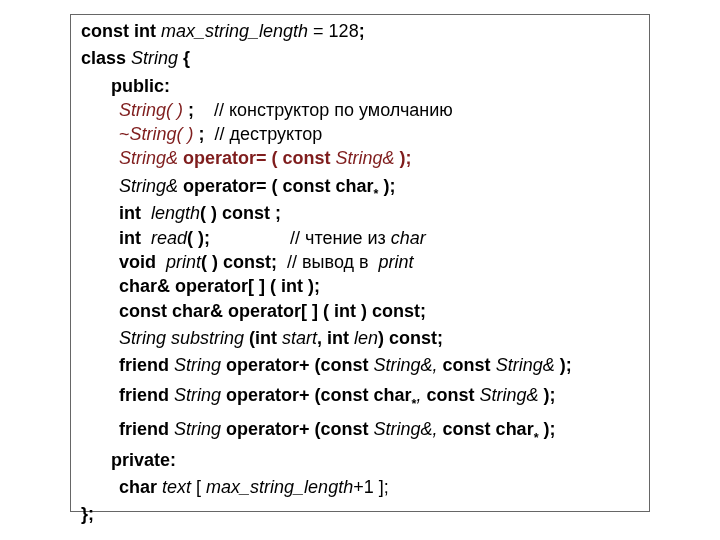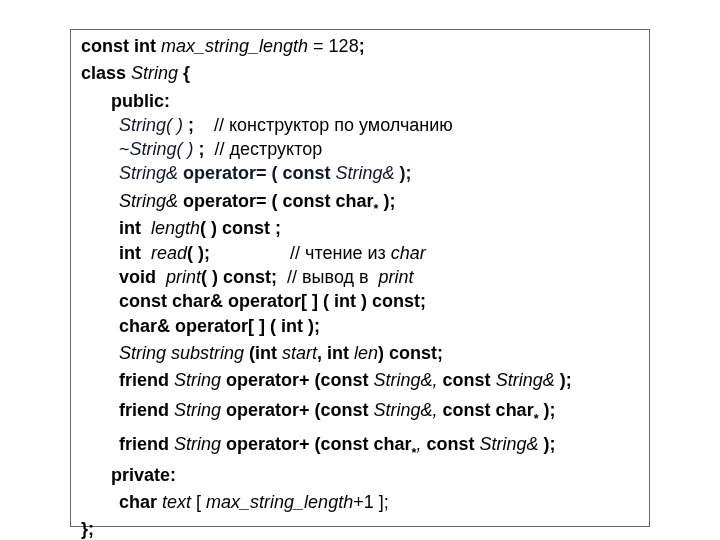--- a/index.html
+++ b/index.html
@@ -6,36 +6,36 @@
     margin: 0;
     padding: 0;
     background: #fff;
     width: 720px;
     height: 540px;
     font-family: Arial, Helvetica, sans-serif;
   }
   .codebox {
     position: absolute;
     left: 70px;
-    top: 29px;
+    top: 14px;
     width: 580px;
     height: 498px;
     border: 1px solid #666;
     padding: 4px 8px 4px 10px;
     box-sizing: border-box;
     font-size: 18px;
     line-height: 1.35;
     color: #000;
   }
   .codebox div {
     white-space: pre;
   }
   .kw { font-weight: bold; }
   .it { font-style: italic; }
-  .blue { color: #0f172a; text-align: center; }
+  .blue { color: #7f1d1d; text-align: center; }
   .bold { font-weight: bold; }
   .i1 { padding-left: 30px; }
   .i2 { padding-left: 38px; }
   .sub { vertical-align: sub; font-size: 0.7em; position: relative; top: 2px; }
   .sp1 { margin-top: 3px; }
   .sp2 { margin-top: 6px; }
 </style>
 </head>
 <body>
 
@@ -54,31 +54,31 @@
   <div class="i2"><span class="blue it">String&amp; </span><span class="blue bold">operator= ( const </span><span class="blue it">String&amp; </span><span class="blue bold">);</span></div>
 
   <div class="i2 sp1"><span class="it">String&amp;</span><span class="bold"> operator= ( const char</span><span class="bold sub">*</span><span class="bold"> );</span></div>
 
   <div class="i2"><span class="kw">int</span><span class="it">  length</span><span class="bold">( ) const ;</span></div>
 
   <div class="i2"><span class="kw">int</span><span class="it">  read</span><span class="bold">( );</span><span>                // чтение из </span><span class="it">char</span></div>
 
   <div class="i2"><span class="kw">void</span><span class="it">  print</span><span class="bold">( ) const;</span><span>  // вывод в  </span><span class="it">print</span></div>
 
+  <div class="i2"><span class="bold">char&amp; operator[ ] ( int );</span></div>
+
   <div class="i2"><span class="bold">const char&amp; operator[ ] ( int ) const;</span></div>
-
-  <div class="i2"><span class="bold">char&amp; operator[ ] ( int );</span></div>
 
   <div class="i2 sp1"><span class="it">String substring </span><span class="bold">(int</span><span class="it"> start</span><span class="bold">, int</span><span class="it"> len</span><span class="bold">) const;</span></div>
 
   <div class="i2 sp1"><span class="kw">friend</span><span class="it"> String </span><span class="bold">operator+ (const</span><span class="it"> String&amp;, </span><span class="bold">const</span><span class="it"> String&amp; </span><span class="bold">);</span></div>
 
+  <div class="i2 sp2"><span class="kw">friend</span><span class="it"> String </span><span class="bold">operator+ (const char</span><span class="bold sub">*</span><span class="it">, </span><span class="bold">const</span><span class="it"> String&amp; </span><span class="bold">);</span></div>
+
   <div class="i2 sp2"><span class="kw">friend</span><span class="it"> String </span><span class="bold">operator+ (const</span><span class="it"> String&amp;, </span><span class="bold">const char</span><span class="bold sub">*</span><span class="bold"> );</span></div>
-
-  <div class="i2 sp2"><span class="kw">friend</span><span class="it"> String </span><span class="bold">operator+ (const char</span><span class="bold sub">*</span><span class="it">, </span><span class="bold">const</span><span class="it"> String&amp; </span><span class="bold">);</span></div>
 
   <div class="i1 sp1"><span class="kw">private:</span></div>
 
   <div class="i2 sp1"><span class="kw">char</span><span class="it"> text </span><span>[ </span><span class="it">max_string_length</span><span>+1 ];</span></div>
 
   <div class="sp1"><span class="bold">};</span></div>
 
 </div>
 
 </body></html>

